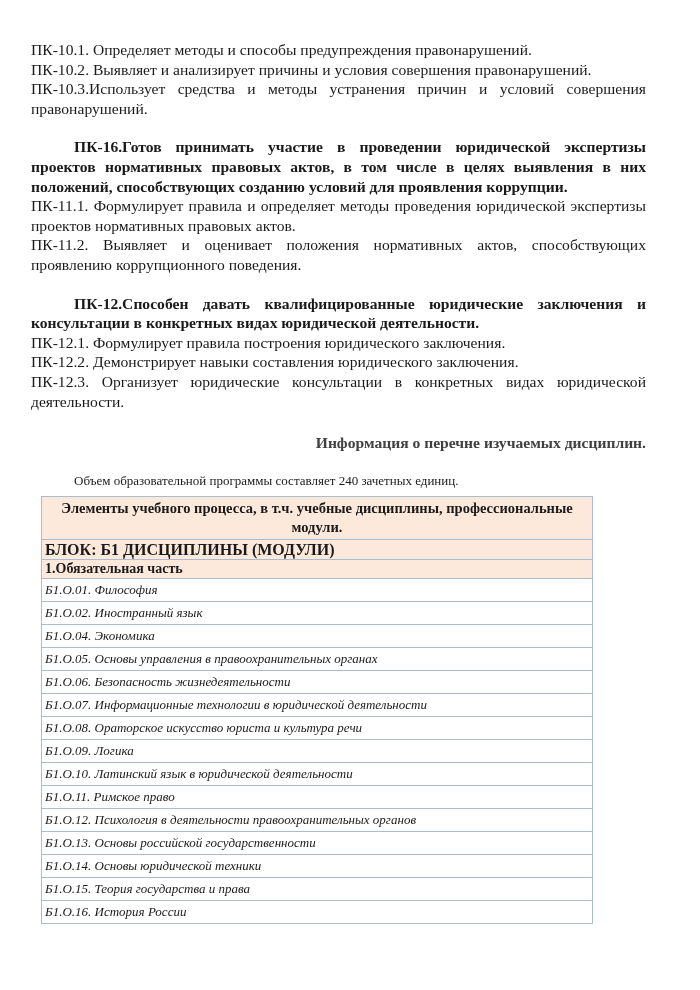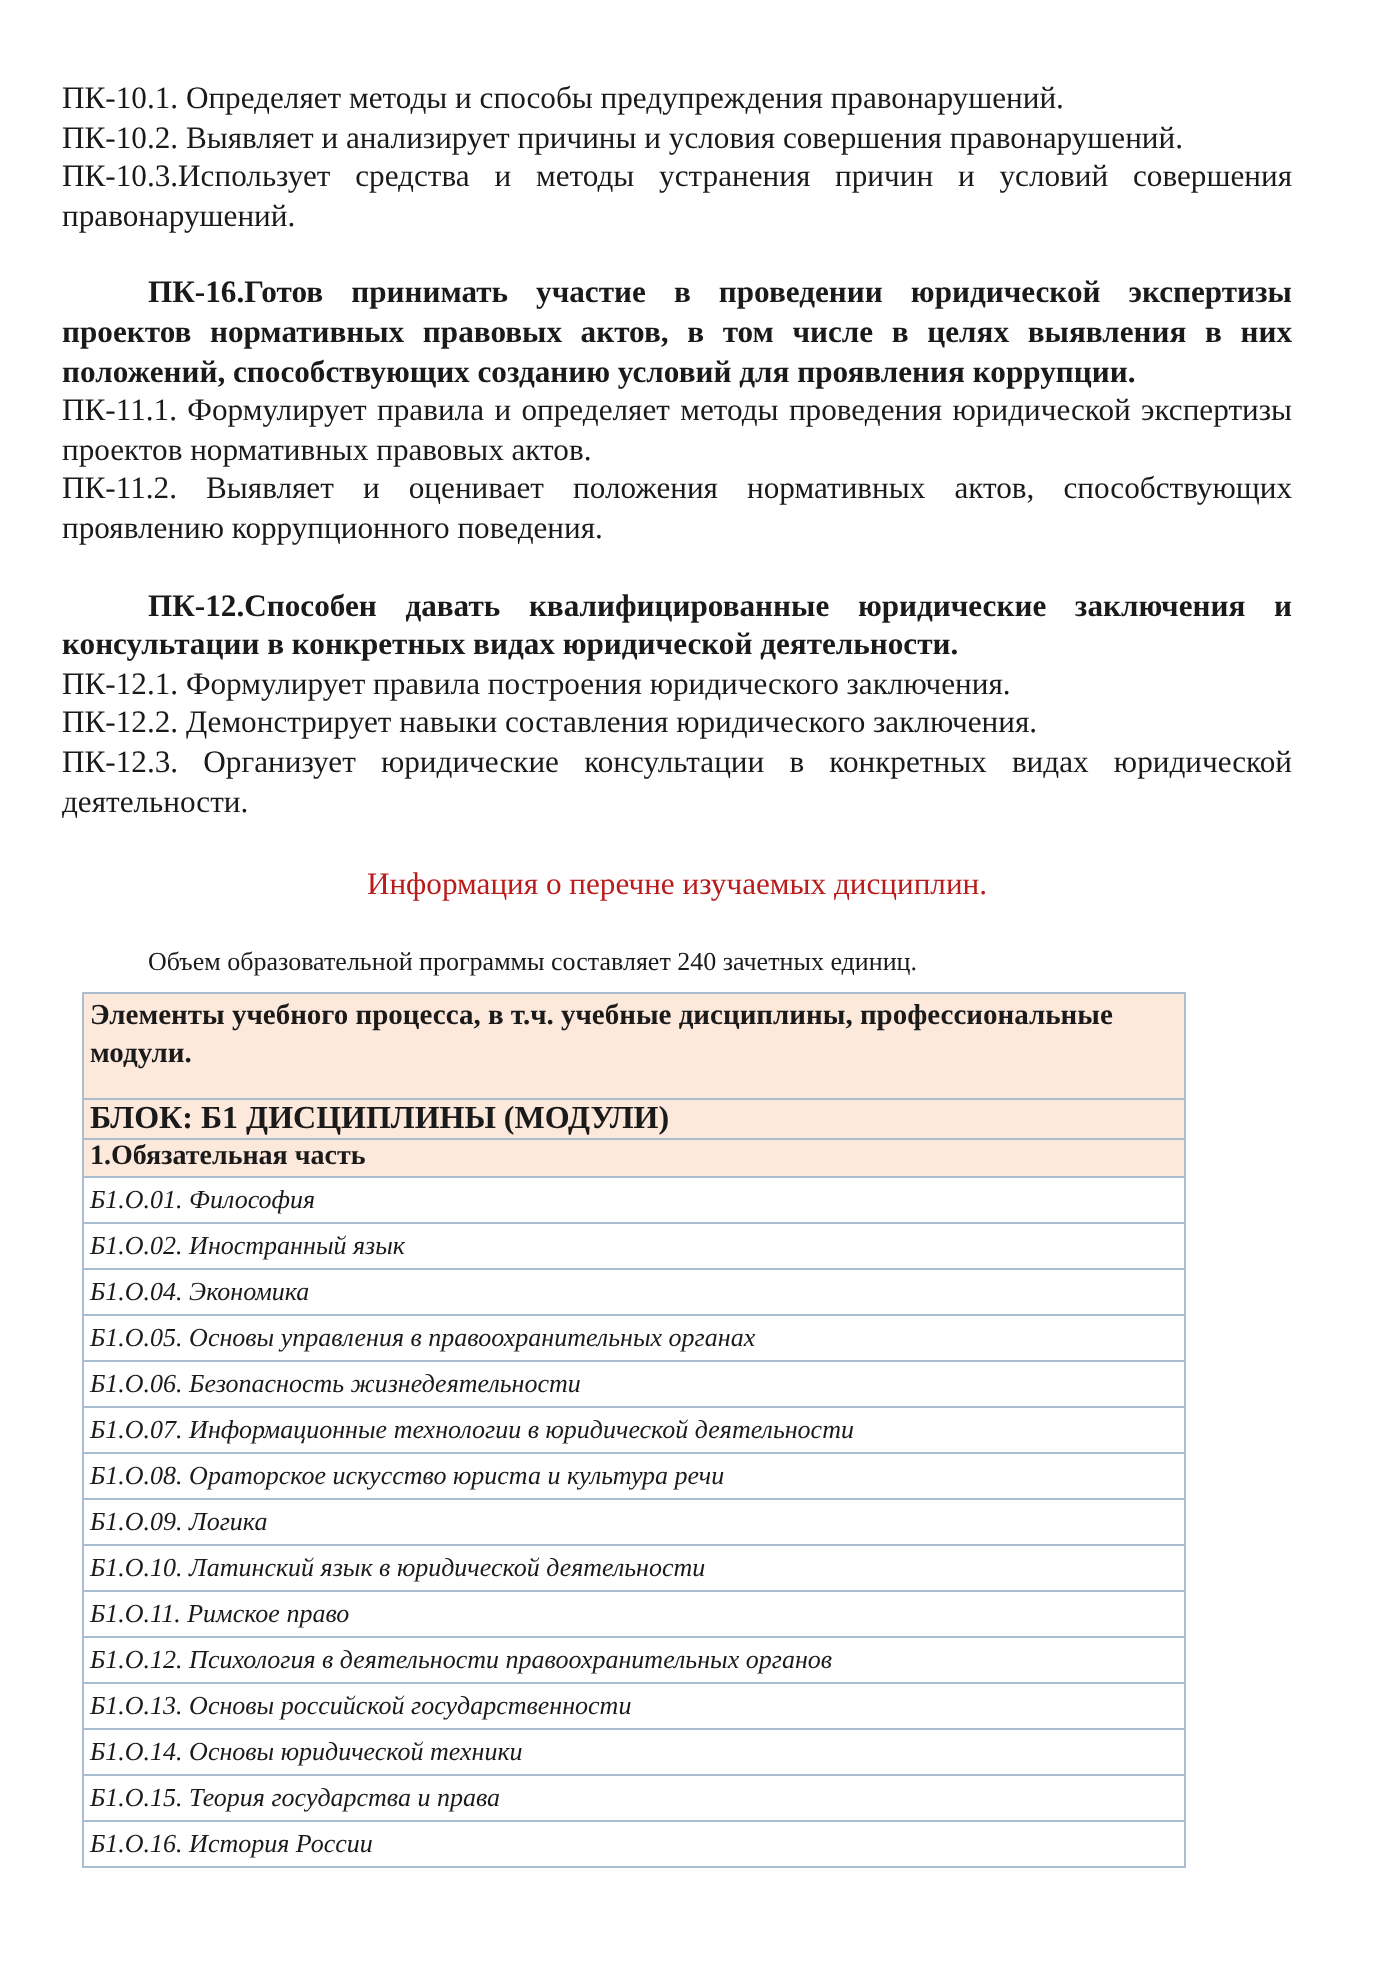--- a/index.html
+++ b/index.html
@@ -2,28 +2,28 @@
 <html><head>
 <meta charset="utf-8">
 <style>
   html, body { margin:0; padding:0; background:#ffffff; }
   body { width:700px; height:990px; overflow:hidden; position:relative;
          font-family:"Liberation Serif", serif; color:#1a1a1a; }
   .page { position:absolute; left:31px; top:40px; width:615px; }
   .p { font-size:15.6px; line-height:19.6px; text-align:justify; margin:0; }
   .p.bold { font-weight:bold; text-indent:43px; }
   .gap { height:19px; }
-  .red-title { color:#b91c1c; font-weight:normal; font-size:15.6px; text-align:center;
+  .red-title { color:#404040; font-weight:bold; font-size:15.6px; text-align:right;
                margin:0; line-height:20px; }
   .volume { font-size:13px; text-align:left; margin:0; padding-left:43px; line-height:20px; }
   table.disc { position:absolute; left:41px; top:496px; width:552px;
                border-collapse:collapse; font-family:"Liberation Serif", serif; }
   table.disc td { border:1px solid #a9bcd0; padding:0 3px; color:#1a1a1a; }
-  tr.head td { background:#fde9db; font-weight:bold; font-size:14.5px; text-align:left;
-               line-height:19px; padding-top:2px; padding-bottom:12px; }
+  tr.head td { background:#fde9db; font-weight:bold; font-size:14.5px; text-align:center;
+               line-height:19px; padding-top:2px; padding-bottom:2px; }
   tr.block td { background:#fde9db; font-weight:bold; font-size:16px; line-height:19px; height:19px; }
   tr.part td { background:#fde9db; font-weight:bold; font-size:14px; line-height:18px; height:18px; }
   tr.item td { background:#ffffff; font-size:13px; height:22px; line-height:22px;font-style:italic; }
 </style>
 </head>
 <body>
 
 <div class="page">
   <p class="p">ПК-10.1. Определяет методы и способы предупреждения правонарушений.</p>
   <p class="p">ПК-10.2. Выявляет  и анализирует причины и условия совершения правонарушений.</p>

